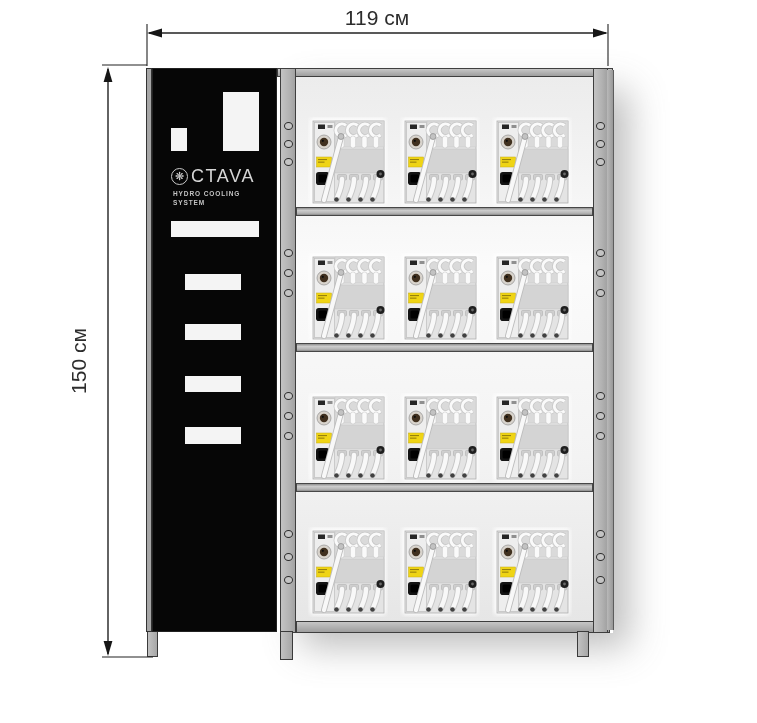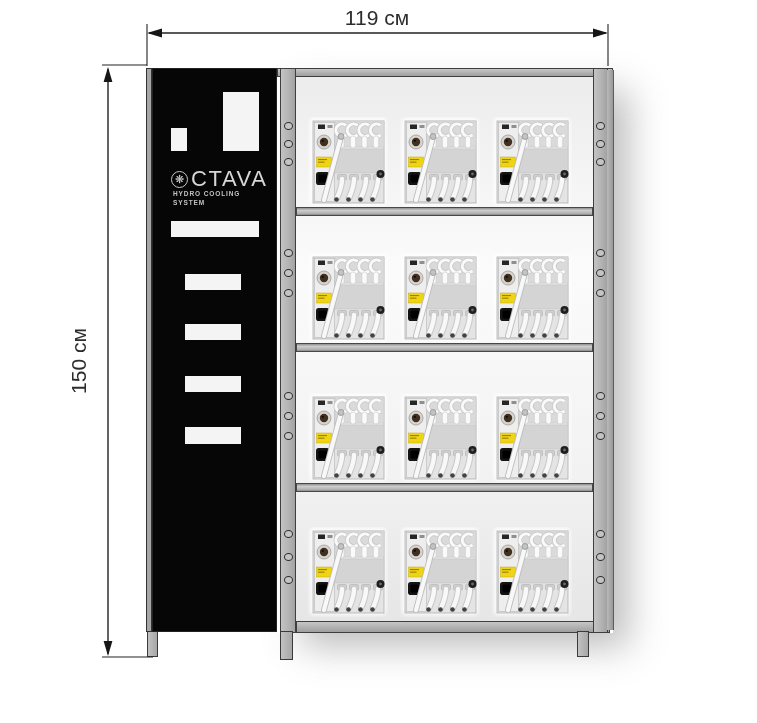--- a/index.html
+++ b/index.html
@@ -39,21 +39,21 @@
 
   
   .panel-edge{position:absolute;left:146px;top:68px;width:6px;height:564px;
         background:#a6a6a6;border:1px solid #333;box-sizing:border-box;z-index:3;}
   .panel{position:absolute;left:152px;top:68px;width:125px;height:564px;background:#060606;
         border:1px solid #222;box-sizing:border-box;z-index:3;}
   .cutout{position:absolute;background:#f4f4f4;}
   .logo{position:absolute;left:18px;top:97px;display:flex;align-items:center;gap:3px;}
   .logo-icon{width:17px;height:17px;border:1.6px solid #c9c9c9;border-radius:50%;
         color:#d3d3d3;font-size:11px;line-height:14px;text-align:center;box-sizing:border-box;}
-  .logo-text{color:#d6d6d6;font-size:22px;letter-spacing:1.6px;font-weight:400;}
+  .logo-text{color:#d6d6d6;font-size:18px;letter-spacing:1.6px;font-weight:400;}
   .tagline{position:absolute;left:20px;top:121px;color:#c3c3c3;font-size:6.5px;
         font-weight:bold;letter-spacing:0.9px;line-height:8.5px;}
 
   .unit{position:absolute;width:80px;height:90px;}
 </style>
 </head>
 <body>
 
 <svg width="0" height="0" style="position:absolute">
   <defs>

